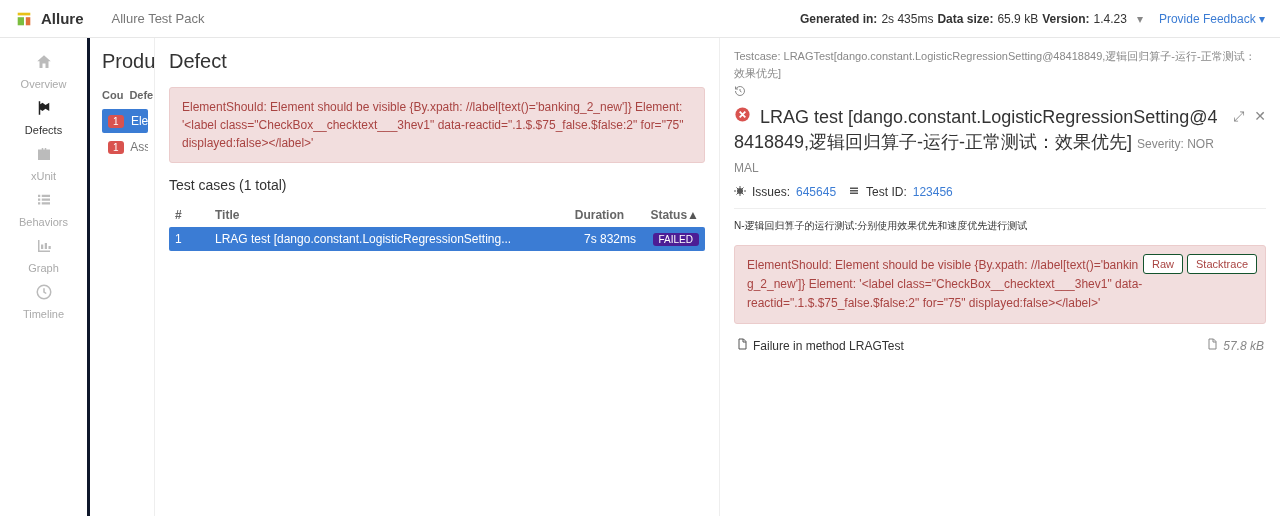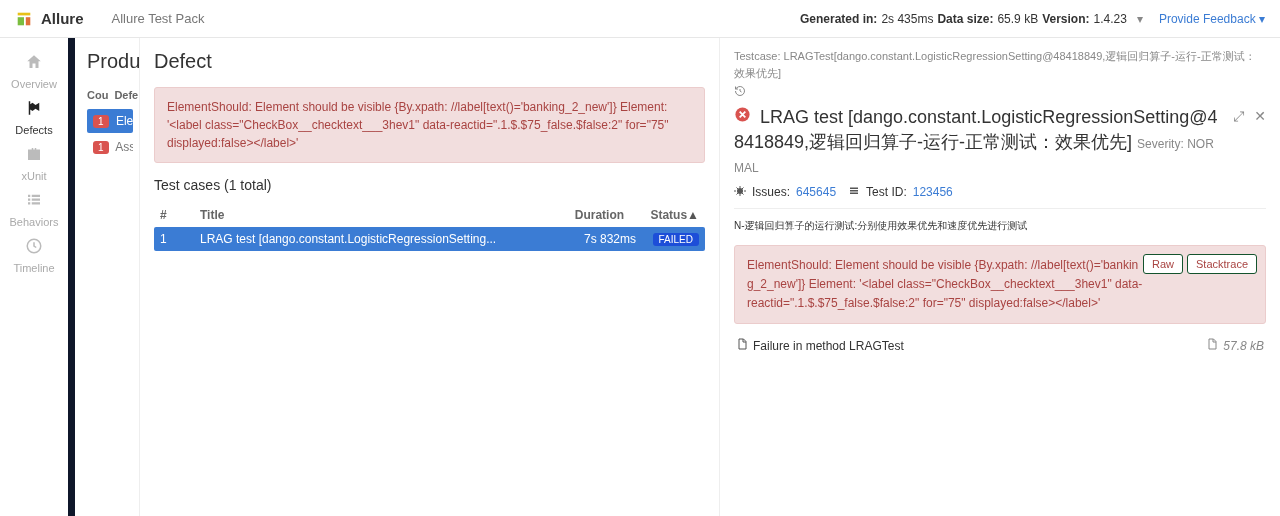--- a/index.html
+++ b/index.html
@@ -9,21 +9,21 @@
     .topbar-logo { width: 18px; height: 18px; margin-right: 8px; }
     .topbar-brand { font-weight: 600; font-size: 15px; margin-right: 28px; color: #333; }
     .topbar-pack { color: #777; font-size: 13px; }
     .topbar-right { margin-left: auto; display: flex; gap: 4px; font-size: 12px; color: #333; }
     .topbar-right .label { font-weight: 600; }
     .topbar-right .link { color: #3b7cd4; cursor: pointer; margin-left: 12px; }
     .topbar-right .caret { color: #888; margin-left: 6px; cursor: pointer; }
     
     .main { display: flex; height: calc(100% - 38px); }
     
-    .sidebar { width: 75px; border-right: 7px solid #0f172a; padding-top: 10px; }
+    .sidebar { width: 90px; border-right: 3px solid #0f172a; padding-top: 10px; }
     .sidebar-item { display: flex; flex-direction: column; align-items: center; justify-content: center; height: 46px; color: #aaa; font-size: 11px; cursor: pointer; }
     .sidebar-item.active { color: #333; }
     .sidebar-item .sicon { font-size: 17px; margin-bottom: 2px; }
     
     .content { flex: 1; display: flex; overflow: hidden; }
     
     .col1 { width: 65px; border-right: 1px solid #eee; padding: 12px 6px 0 12px; overflow: hidden; }
     .col1 h2 { font-size: 20px; font-weight: 500; margin-bottom: 16px; white-space: nowrap; }
     .col1 .hdr { font-size: 11px; font-weight: 600; color: #666; margin-bottom: 8px; display: flex; gap: 6px; white-space: nowrap; }
     .col1 .row1 { background: #3b7cd4; color: #fff; padding: 5px 6px; margin-bottom: 2px; font-size: 12px; white-space: nowrap; overflow: hidden; border-radius: 2px; }
@@ -35,21 +35,21 @@
     .errbox { background: #f2dede; border: 1px solid #ebcccc; color: #a94442; padding: 10px 12px; font-size: 12px; border-radius: 3px; line-height: 1.5; margin-bottom: 14px; }
     .tc-label { font-size: 14px; margin-bottom: 10px; }
     .tc-hdr, .tc-row { display: flex; font-size: 12px; align-items: center; padding: 5px 6px; }
     .tc-hdr { font-weight: 600; color: #666; }
     .tc-hdr .arrow { margin-left: auto; color: #555; }
     .tc-row { background: #3b7cd4; color: #fff; border-radius: 2px; }
     .c-num { width: 40px; }
     .c-title { flex: 1; white-space: nowrap; overflow: hidden; text-overflow: ellipsis; }
     .c-dur { width: 60px; text-align: right; }
     .c-status { width: 55px; text-align: right; margin-left: 8px; }
-    .badge-failed { background: #1d4ed8; color: #fff; padding: 1px 6px; border-radius: 3px; font-size: 10px; }
+    .badge-failed { background: #4c1d95; color: #fff; padding: 1px 6px; border-radius: 3px; font-size: 10px; }
     
     .col3 { width: 560px; padding: 10px 14px 0; overflow: hidden; }
     .bc { color: #888; font-size: 11px; margin-bottom: 4px; line-height: 1.5; word-break: break-all; }
     .bc-icon { color: #888; font-size: 11px; }
     .title3 { font-size: 18px; margin: 6px 0 6px; position: relative; padding-right: 44px; line-height: 1.35; word-break: break-all; }
     .title3 .icon-fail { color: #d9534f; margin-right: 4px; font-size: 17px; display: inline-block; }
     .title3 .sev { font-size: 12px; color: #888; font-weight: 400; }
     .title3 .tools { position: absolute; right: 0; top: 2px; color: #888; font-size: 14px; }
     .title3 .tools span { margin-left: 6px; cursor: pointer; }
     .meta-line { font-size: 12px; border-bottom: 1px solid #eee; padding-bottom: 8px; margin-bottom: 10px; display: flex; align-items: center; gap: 6px; }
@@ -118,20 +118,28 @@
     <div class="sidebar-item">
       <span class="sicon">
         <svg width="18" height="18" viewBox="0 0 24 24" fill="#bbb">
             <path d="M4 5h3v3H4zm5 0h11v3H9zM4 10h3v3H4zm5 0h11v3H9zM4 15h3v3H4zm5 0h11v3H9z"></path>
           </svg>
       </span>
       <span>Behaviors</span>
     </div>
     <div class="sidebar-item">
       <span class="sicon">
+        <svg width="18" height="18" viewBox="0 0 24 24" fill="#bbb">
+            <path d="M4 18V4h2v14h14v2H4zm4-2v-6h3v6zm5 0V8h3v8zm5 0v-4h3v4z"></path>
+          </svg>
+      </span>
+      <span>Graph</span>
+    </div>
+    <div class="sidebar-item">
+      <span class="sicon">
         <svg width="18" height="18" viewBox="0 0 24 24" fill="none" stroke="#bbb" stroke-width="2">
             <circle cx="12" cy="12" r="9"></circle>
             <path d="M12 7v5l3 2"></path>
           </svg>
       </span>
       <span>Timeline</span>
     </div>
   </div>
 
   <div class="content">

